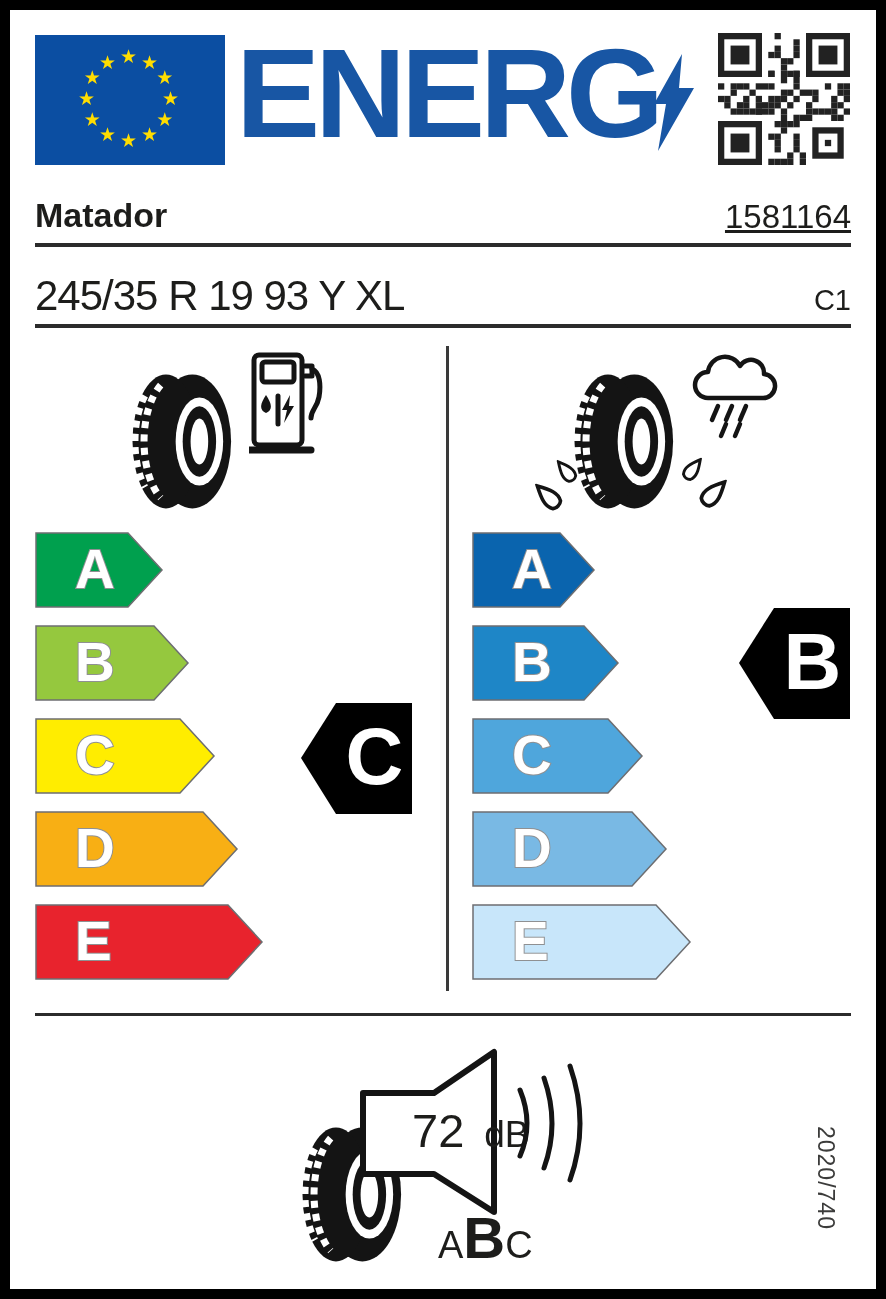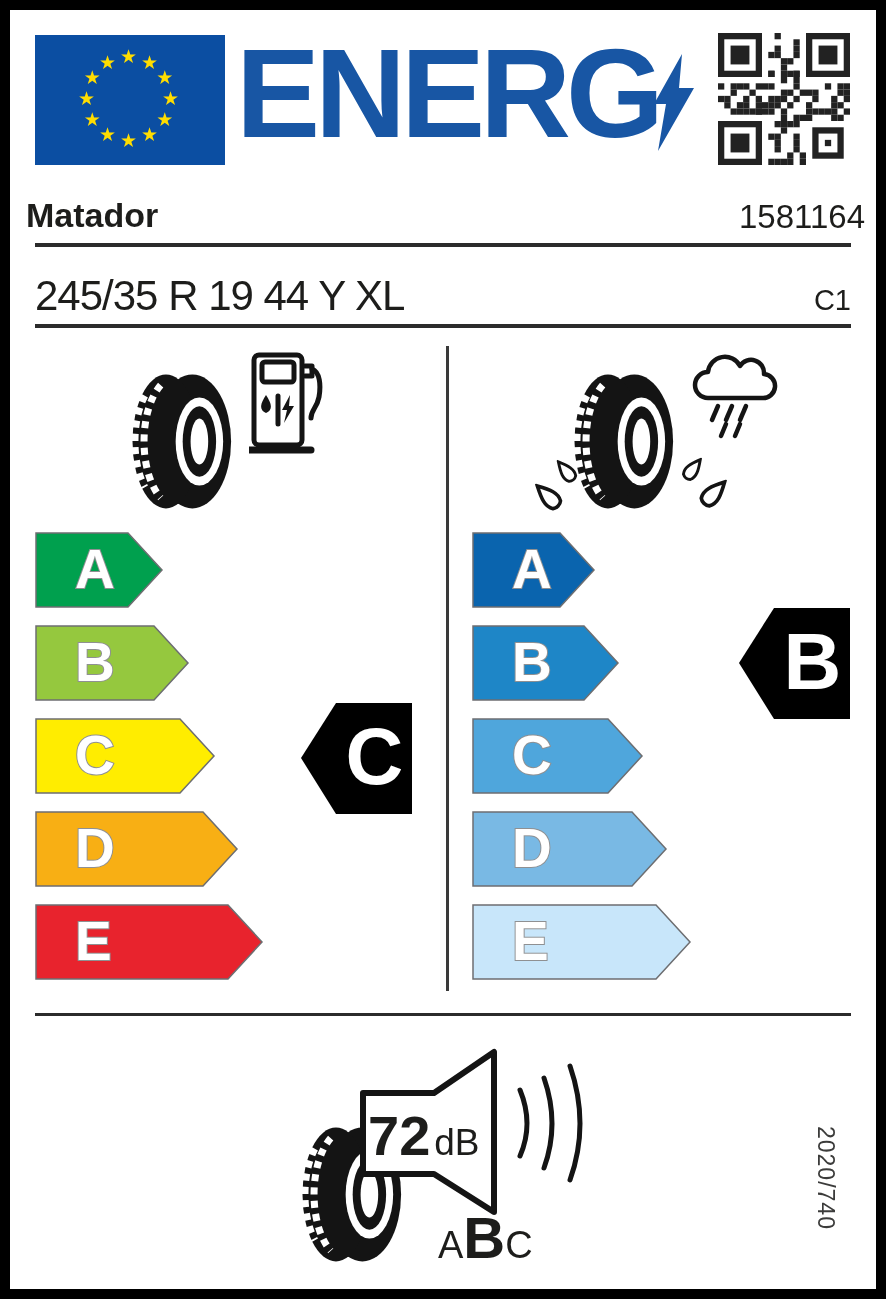--- a/index.html
+++ b/index.html
@@ -12,22 +12,22 @@
 
   
   .eu-flag{left:35px;top:35px;width:190px;height:130px;}
   .star{position:absolute;font-size:19px;line-height:19px;}
   .energ{left:236px;top:28px;height:132px;font-size:126px;line-height:132px;
          font-weight:700;letter-spacing:-5px;white-space:nowrap;text-align:center;}
   .bolt{left:650px;top:54px;}
   .qr{left:718px;top:33px;width:132px;height:132px;}
 
   
-  .brand{left:26px;top:196px;font-size:34px;font-weight:700;text-align:center;}
-  .artnum{right:21px;top:198px;font-size:33px;font-weight:400;}
+  .brand{left:35px;top:196px;font-size:34px;font-weight:700;text-align:center;}
+  .artnum{right:35px;top:198px;font-size:33px;font-weight:400;text-decoration:underline;}
   .rule{left:35px;width:816px;height:4px;background:#2b2b2b;}
   .rule1{top:243px;} .rule2{top:324px;} .rule3{top:1013px;height:3px;}
   .size{left:35px;top:272px;font-size:42px;font-weight:400;letter-spacing:-1px;}
   .tclass{right:35px;top:284px;font-size:29px;}
 
   
   .vdivider{left:446px;top:346px;width:3px;height:645px;background:#3a3a3a;}
 
   
   .row{position:absolute;height:76px;}
@@ -38,22 +38,22 @@
     -webkit-text-stroke:2px #8f9092;paint-order:stroke fill;
   }
   .sel{position:absolute;width:113px;height:114px;}
   .sel-letter{
     position:absolute;left:36px;right:0;top:50%;transform:translateY(-52%);
     text-align:center;font-size:80px;font-weight:700;color:#fff;line-height:1;
   }
 
   
   .db-text{left:368px;top:1103px;white-space:nowrap;}
-  .db-value{font-size:56px;font-weight:700;}
-  .db-unit{font-size:37px;font-weight:400;margin-left:4px;}
+  .db-value{font-size:47px;font-weight:400;margin-left:44px;}
+  .db-unit{font-size:37px;font-weight:400;margin-left:20px;}
   .abc{left:406px;top:1204px;white-space:nowrap;margin-left:32px;}
   .abc .n{font-size:38px;font-weight:400;}
   .abc .sel-n{font-size:58px;font-weight:700;}
 
   .regulation{
     left:812px;top:1126px;height:150px;
     writing-mode:vertical-rl;text-orientation:sideways;
     font-size:23px;letter-spacing:1px;color:#3c3c3b;
   }
 </style>
@@ -214,21 +214,21 @@
     <rect x="60" y="36" width="6" height="6" fill="#222"></rect>
     <rect x="36" y="60" width="6" height="6" fill="#222"></rect>
     <rect x="72" y="36" width="6" height="6" fill="#222"></rect>
     <rect x="36" y="72" width="6" height="6" fill="#222"></rect>
   </svg>
 
 <div class="abs brand">Matador</div>
 <div class="abs artnum">1581164</div>
 <div class="abs rule rule1"></div>
 
-<div class="abs size">245/35 R 19 44 Y XL</div>
+<div class="abs size">245/35 R 19 93 Y XL</div>
 <div class="abs tclass">C1</div>
 <div class="abs rule rule2"></div>
 
 <svg class="abs" style="left:129px;top:371px" width="110" height="141">
     <use href="#tire"></use>
   </svg>
 
 <svg class="abs" style="left:249px;top:351px" width="74" height="104" viewBox="0 0 74 104">
   <g fill="none" stroke="#141414" stroke-width="5" stroke-linecap="round" stroke-linejoin="round">
     <rect x="5" y="4" width="48" height="90" rx="5"></rect>

